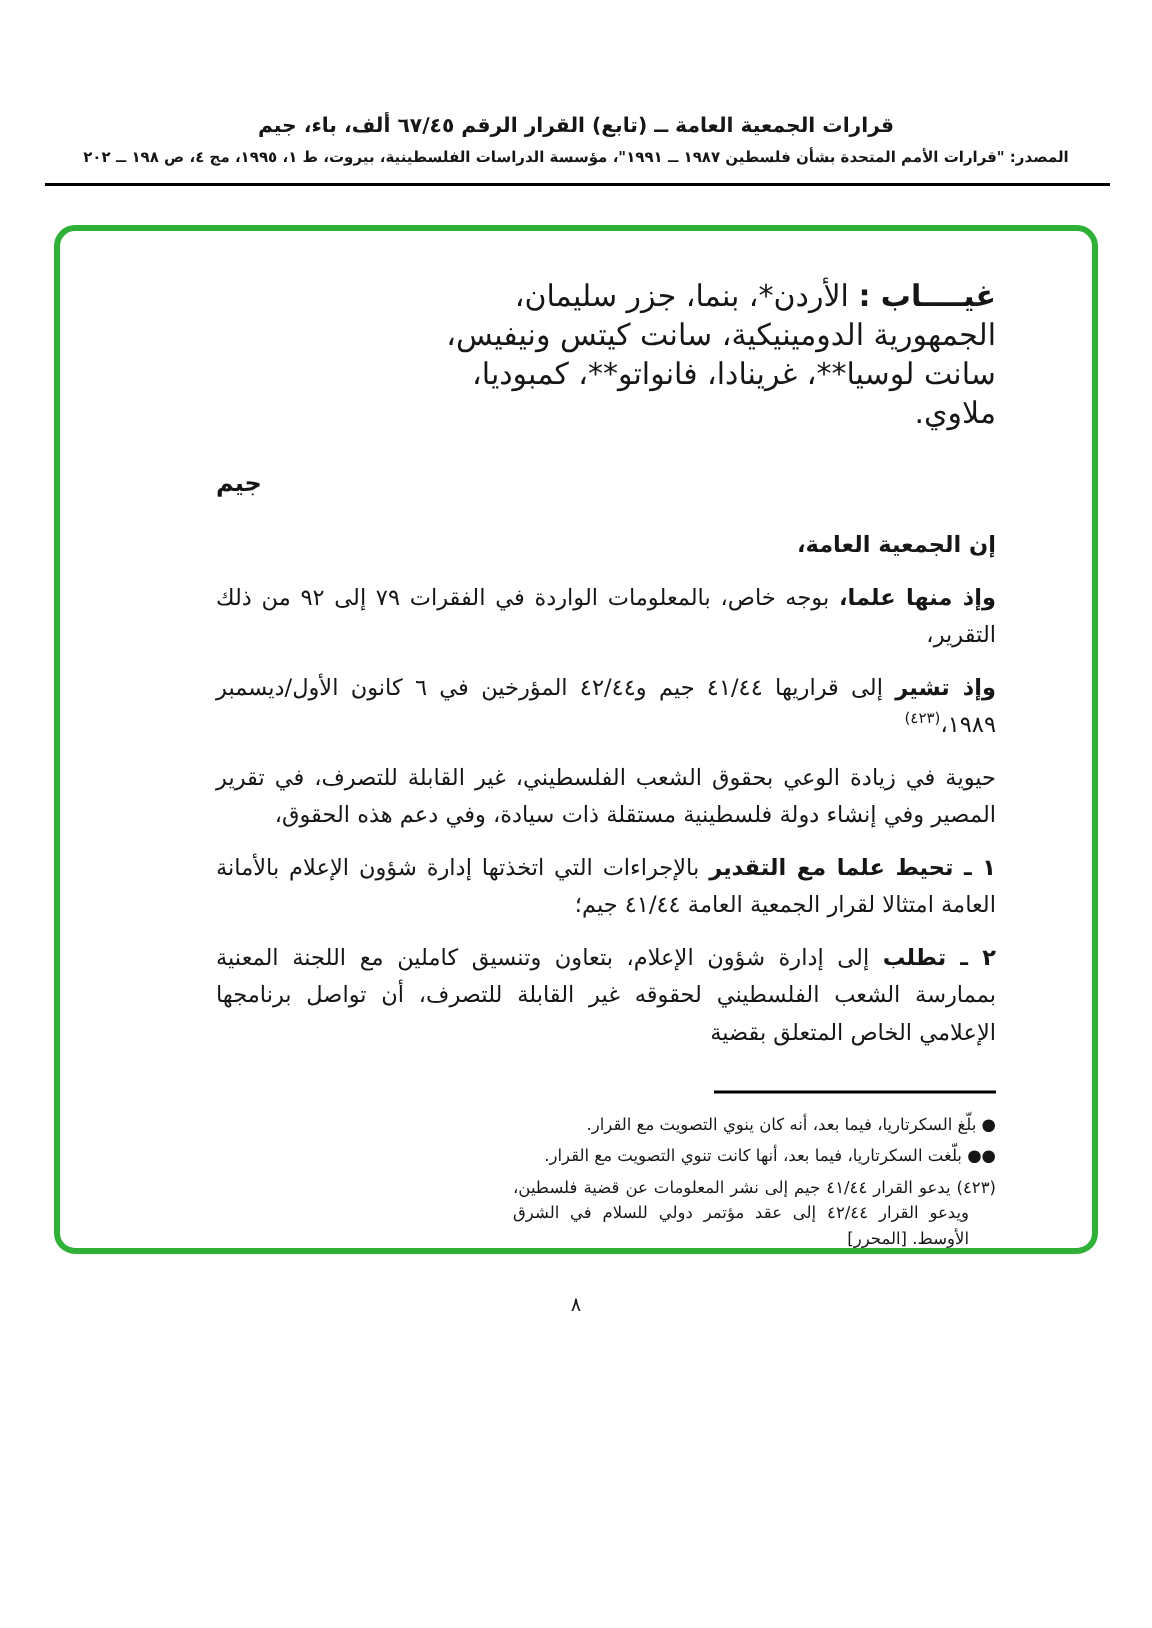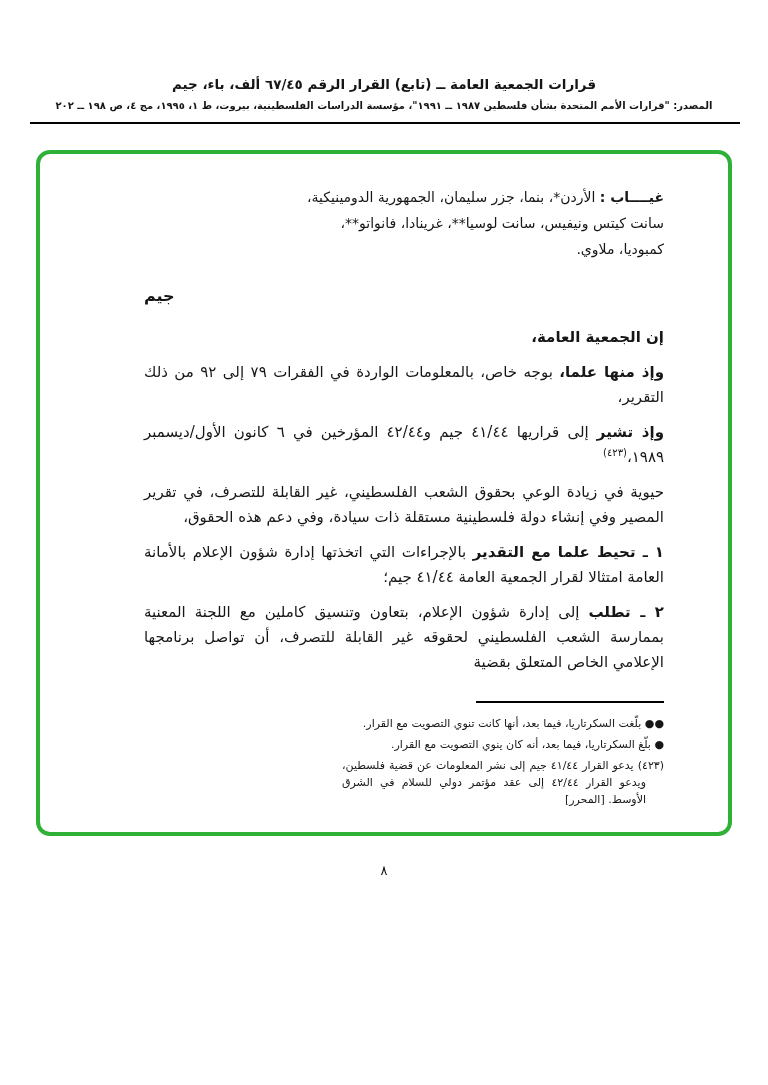--- a/index.html
+++ b/index.html
@@ -52,21 +52,21 @@
     position: absolute;
     inset: 0;
     padding: 30px 64px 0 104px;
     direction: rtl;
     text-align: right;
     overflow: hidden;
   }
 
   .absent {
     width: 372px;            
-    font-size: 14px;
+    font-size: 20px;
     line-height: 26px;
     text-align: right;
   }
   .absent .label { font-weight: bold; }
 
   .section-heading {
     font-size: 16px;
     font-weight: bold;
     text-align: left;
     margin: 24px 0 20px;
@@ -144,24 +144,24 @@
 
       <p class="para"><span class="lead">١ ـ تحيط علما مع التقدير</span>
         <span>بالإجراءات التي اتخذتها إدارة شؤون الإعلام بالأمانة العامة امتثالا لقرار الجمعية العامة ٤١/٤٤ جيم؛</span><sup class="ref"></sup></p>
 
       <p class="para"><span class="lead">٢ ـ تطلب</span>
         <span>إلى إدارة شؤون الإعلام، بتعاون وتنسيق كاملين مع اللجنة المعنية بممارسة الشعب الفلسطيني لحقوقه غير القابلة للتصرف، أن تواصل برنامجها الإعلامي الخاص المتعلق بقضية</span><sup class="ref"></sup></p>
 
       <div class="fn-rule"></div>
 
       <div class="footnotes">
+        <p class="footnote"><span>●</span>
+          <span>بلّغ السكرتاريا، فيما بعد، أنه كان ينوي التصويت مع القرار.</span></p>
         <p class="footnote"><span>●●</span>
           <span>بلّغت السكرتاريا، فيما بعد، أنها كانت تنوي التصويت مع القرار.</span></p>
-        <p class="footnote"><span>●</span>
-          <span>بلّغ السكرتاريا، فيما بعد، أنه كان ينوي التصويت مع القرار.</span></p>
         <p class="footnote"><span>(٤٢٣)</span>
           <span>يدعو القرار ٤١/٤٤ جيم إلى نشر المعلومات عن قضية فلسطين، ويدعو القرار ٤٢/٤٤ إلى عقد مؤتمر دولي للسلام في الشرق الأوسط. [المحرر]</span></p>
       </div>
 
     </div>
   </div>
 
   <div class="page-number">٨</div>
 
 </div>

